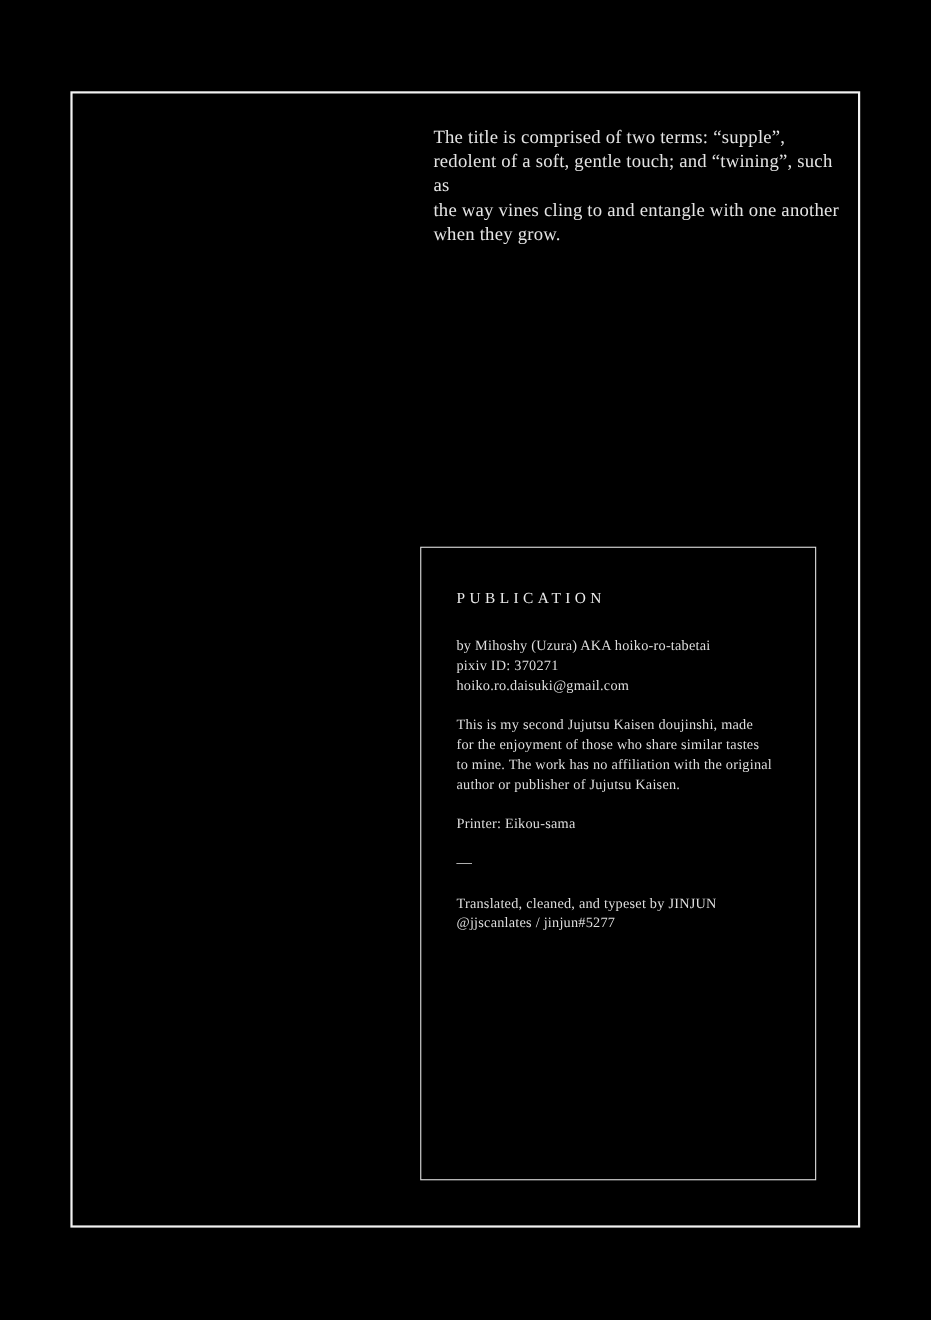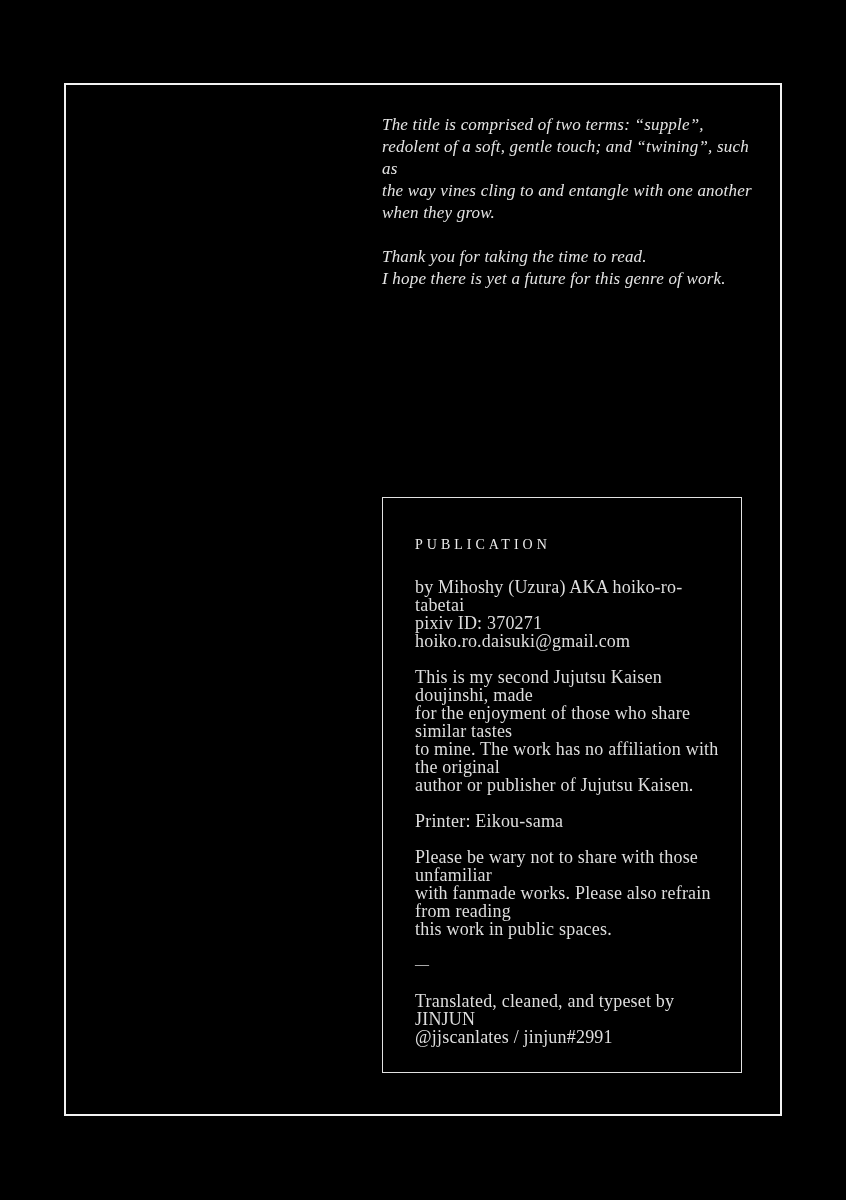--- a/index.html
+++ b/index.html
@@ -19,24 +19,23 @@
     position: absolute;
     left: 64px;
     top: 83px;
     width: 718px;
     height: 1033px;
     border: 2px solid #f2f2f2;
     box-sizing: border-box;
   }
   .afterword {
     position: absolute;
-    left: 382px;
+    left: 394px;
     top: 114px;
     width: 372px;
-    font-style: italic;
   }
   .afterword .para {
     font-size: 17px;
     line-height: 22px;
     white-space: pre-line;
     color: #e4e4e4;
     margin: 0 0 22px 0;
     letter-spacing: 0.2px;
   }
   .publication-box {
@@ -50,21 +49,21 @@
     padding: 37px 22px 0 32px;
   }
   .publication-box .heading {
     font-size: 14px;
     letter-spacing: 4px;
     line-height: 20px;
     color: #ececec;
     margin: 0 0 23px 0;
   }
   .publication-box .block {
-    font-size: 18px;
+    font-size: 13px;
     line-height: 18px;
     white-space: pre-line;
     color: #dedede;
     margin: 0 0 18px 0;
     letter-spacing: 0.2px;
   }
   .publication-box .divider {
     font-size: 14px;
     line-height: 18px;
     color: #dedede;
@@ -74,33 +73,28 @@
 </head>
 <body>
 
 <div class="page-frame"></div>
 
 <div class="afterword">
   <p class="para">The title is comprised of two terms: “supple”,
 redolent of a soft, gentle touch; and “twining”, such as
 the way vines cling to and entangle with one another
 when they grow.</p>
-  <p class="para">Thank you for taking the time to read.
-I hope there is yet a future for this genre of work.</p>
 </div>
 
 <div class="publication-box">
   <p class="heading">PUBLICATION</p>
   <p class="block">by Mihoshy (Uzura) AKA hoiko-ro-tabetai
 pixiv ID: 370271
 hoiko.ro.daisuki@gmail.com</p>
   <p class="block">This is my second Jujutsu Kaisen doujinshi, made
 for the enjoyment of those who share similar tastes
 to mine. The work has no affiliation with the original
 author or publisher of Jujutsu Kaisen.</p>
   <p class="block">Printer: Eikou-sama</p>
-  <p class="block">Please be wary not to share with those unfamiliar
-with fanmade works. Please also refrain from reading
-this work in public spaces.</p>
   <p class="divider">—</p>
   <p class="block">Translated, cleaned, and typeset by JINJUN
-@jjscanlates / jinjun#2991</p>
+@jjscanlates / jinjun#5277</p>
 </div>
 
 </body></html>

